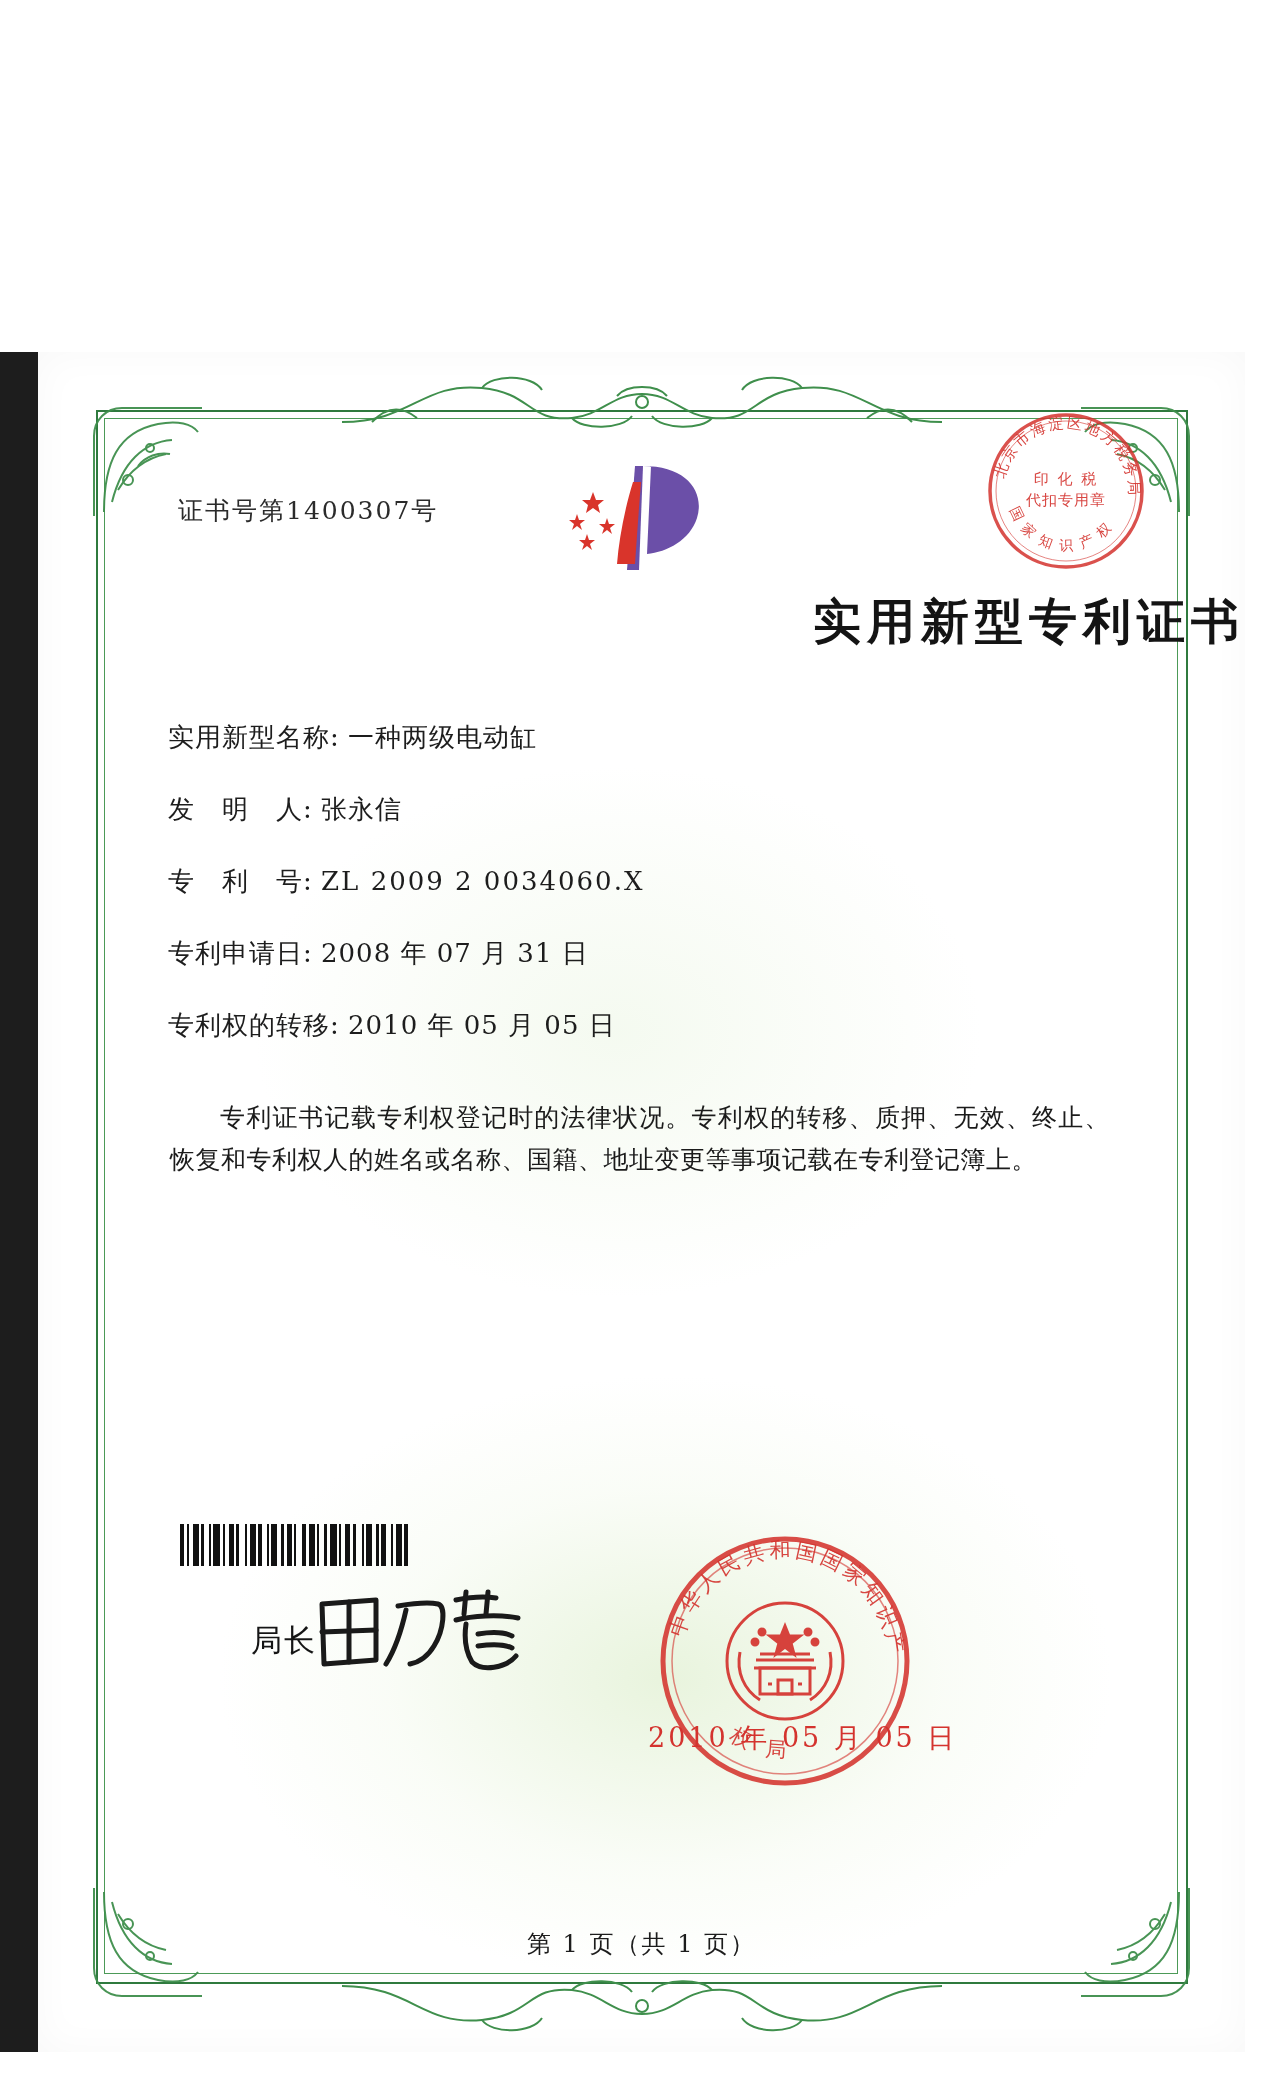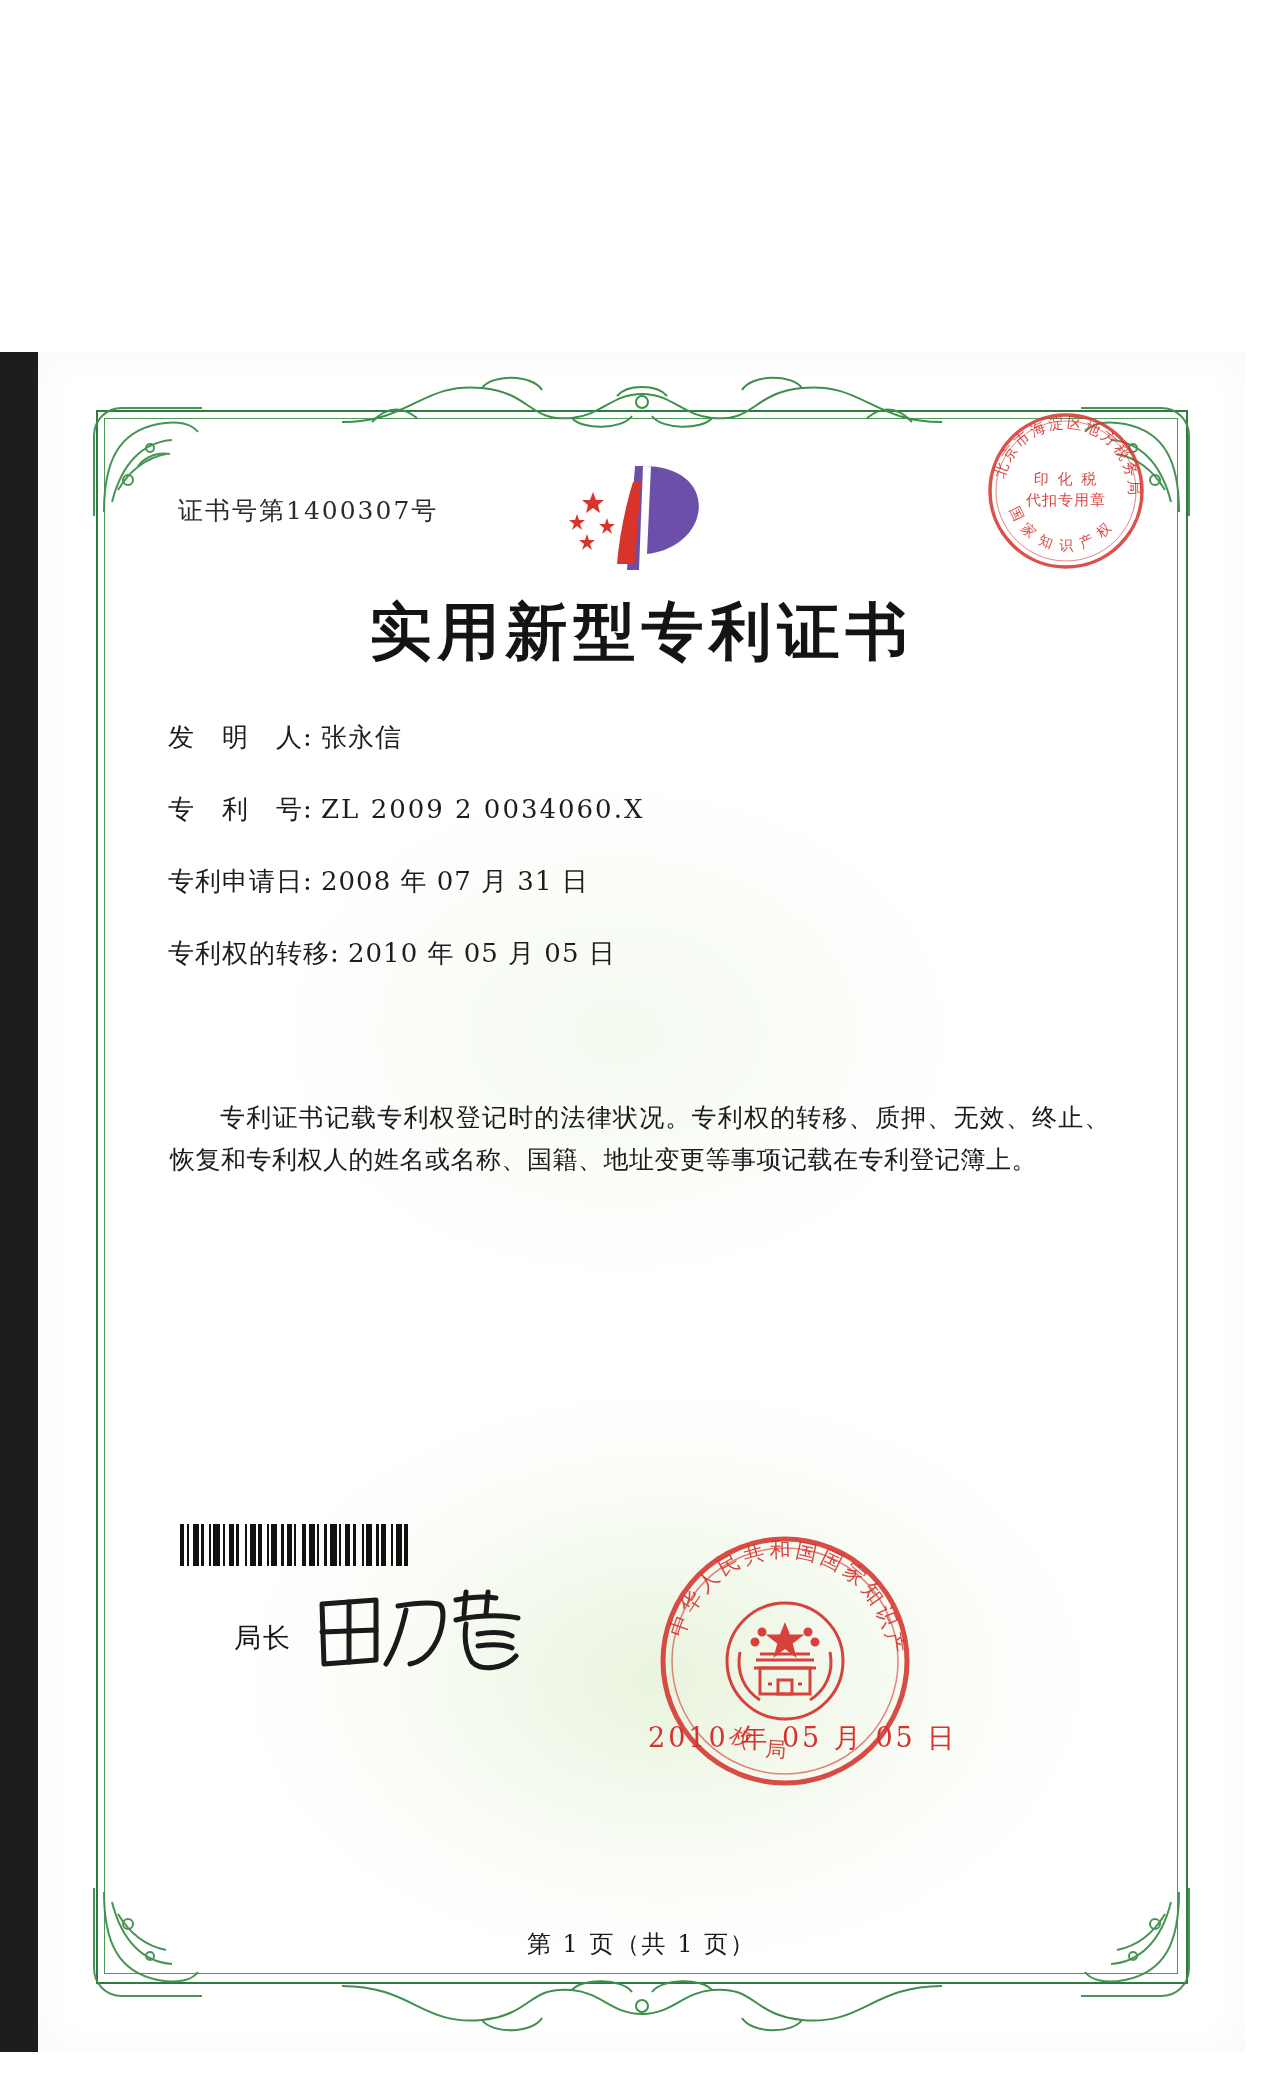--- a/index.html
+++ b/index.html
@@ -111,22 +111,22 @@
     left: 50%;
     top: 100px;
     transform: translateX(-50%);
     width: 190px; height: 130px;
   }
 
   .main-title {
     position: absolute;
     left: 0; right: 0;
     top: 238px;
-    text-align: center;
-    font-size: 62px;
+    text-align: right;
+    font-size: 48px;
     font-weight: bold;
     letter-spacing: 6px;
     color: #141414;
     font-family: "DejaVu Serif", serif;
   }
 
   
   .seal-top {
     position: absolute;
     right: 98px; top: 58px;
@@ -186,23 +186,23 @@
   }
   .barcode i {
     display: block;
     background: #111;
     height: 100%;
   }
 
   
   .sig-label {
     position: absolute;
-    left: 196px;
+    left: 213px;
     top: 1268px;
-    font-size: 27px;
+    font-size: 31px;
     color: #151515;
     letter-spacing: 2px;
     font-family: Liberation Sans, sans-serif;
   }
   .signature {
     position: absolute;
     left: 268px;
     top: 1228px;
     width: 230px;
     height: 100px;
@@ -353,20 +353,24 @@
       </text>
       <text font-size="14" fill="#d4332e" opacity="0.9" letter-spacing="2" font-family="'DejaVu Serif', serif">
         <textPath href="#tsArcBot" startOffset="10%">国 家 知 识 产 权</textPath>
       </text>
       <text x="81" y="74" text-anchor="middle" font-size="15" fill="#d4332e" opacity="0.9" letter-spacing="2" font-family="'DejaVu Serif', serif">印 化 税</text>
       <text x="81" y="95" text-anchor="middle" font-size="15" fill="#d4332e" opacity="0.9" letter-spacing="1" font-family="'DejaVu Serif', serif">代扣专用章</text>
     </svg>
 
     <div class="fields">
 
+      <div class="field-row">
+        <span class="field-label">实用新型名称:</span>
+        <span class="field-value">一种两级电动缸</span>
+      </div>
 
       <div class="field-row">
         <span class="field-label">发　明　人:</span>
         <span class="field-value">张永信</span>
       </div>
 
       <div class="field-row">
         <span class="field-label">专　利　号:</span>
         <span class="field-value mono">ZL 2009 2 0034060.X</span>
       </div>

